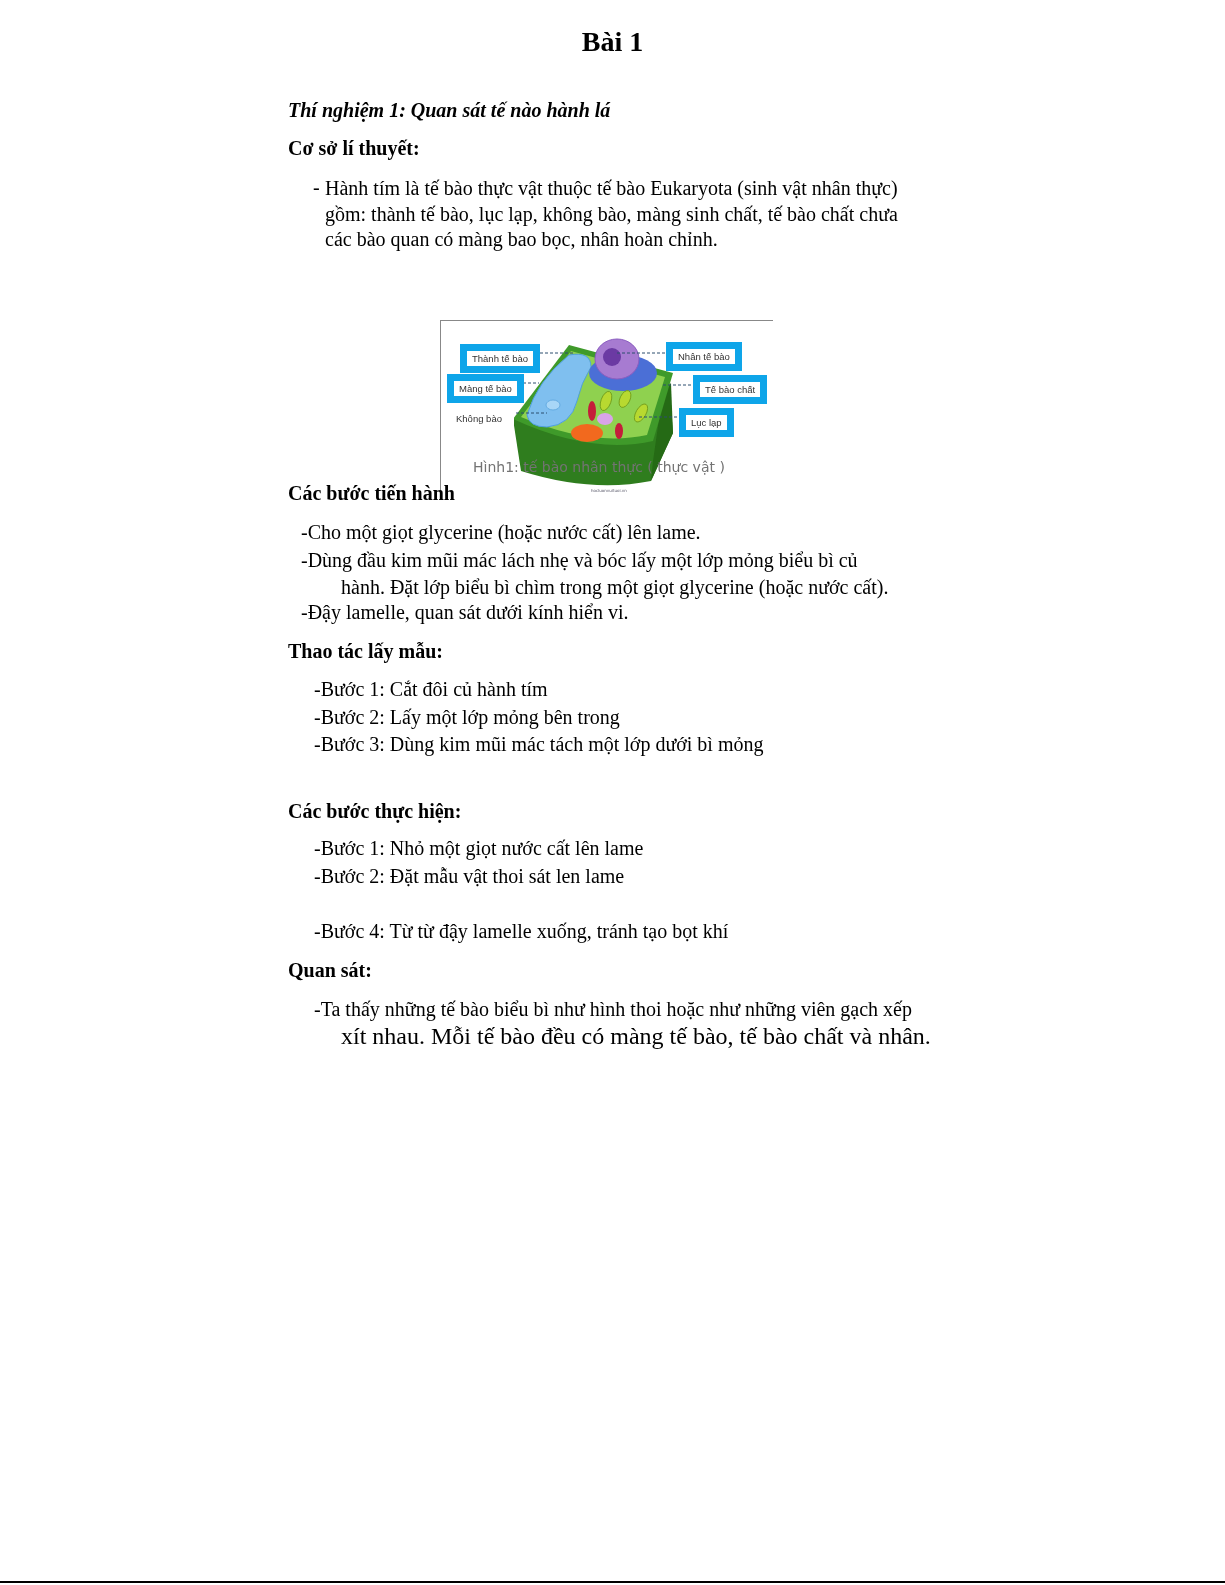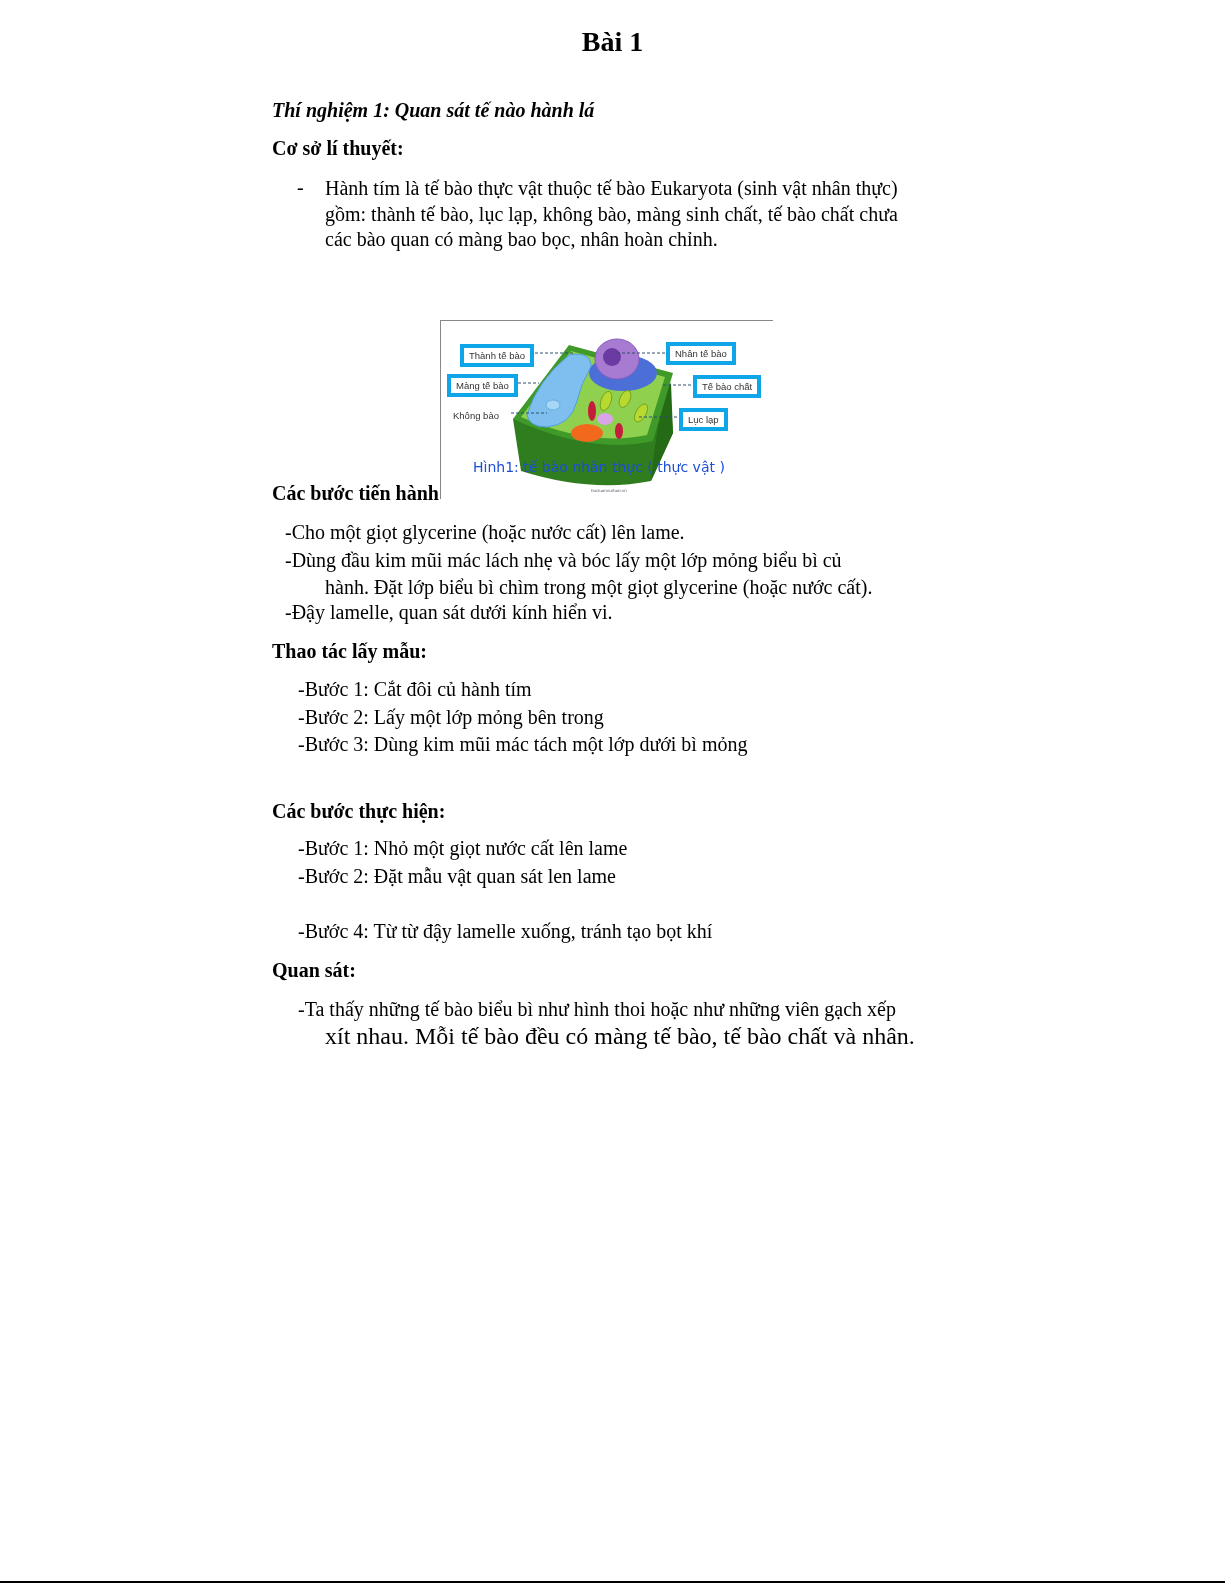--- a/index.html
+++ b/index.html
@@ -2,38 +2,38 @@
 <html><head>
 <meta charset="utf-8">
 <style>
   html, body { margin: 0; padding: 0; background: #ffffff; }
   body { width: 1225px; height: 1585px; position: relative; overflow: hidden;
          font-family: "Liberation Serif", "DejaVu Serif", serif; color: #000; }
   .page { position: absolute; left: 0; top: 0; width: 1225px; height: 1524px; text-decoration: underline; }
   .bottom-rule { position: absolute; left: 0; top: 1581px; width: 1225px; height: 2px; background: #000; }
   .title { position: absolute; top: 26px; left: 0; width: 1225px; text-align: center;
            font-weight: bold; font-size: 28px; }
-  .abs { position: absolute; white-space: nowrap; }
+  .abs { position: absolute; white-space: nowrap; margin-left: 16px; }
   .exp-title { left: 272px; top: 99px; font-weight: bold; font-style: italic; font-size: 20px; }
   .h { left: 272px; font-weight: bold; font-size: 20px; text-align: right; }
   .p { font-size: 20px; }
   .bullet-dash { left: 297px; top: 176px; font-size: 20px; }
   .theory { position: absolute; left: 325px; top: 176px; width: 600px; font-size: 20px; line-height: 25.5px; }
   .step { left: 298px; font-size: 20px; }
   .cont { left: 325px; font-size: 24px; }
 
   
   .figure { position: absolute; left: 440px; top: 320px; width: 332px; height: 178px;
             border-top: 1px solid #888; border-left: 1px solid #888; background: #fff; overflow: hidden; }
   .figure svg { position: absolute; left: 0; top: 0; }
-  .label-box { position: absolute; background: #fff; border: 4px solid #0ea5e9;
+  .label-box { position: absolute; background: #fff; border: 7px solid #0ea5e9;
                font-family: "Liberation Sans", "DejaVu Sans", sans-serif; font-size: 9.5px; color: #333;
                padding: 2px 5px; white-space: nowrap; }
   .caption { position: absolute; left: 32px; top: 138px; font-family: "DejaVu Sans", sans-serif;
-             font-size: 14px; color: #1d4ed8; white-space: nowrap; }
+             font-size: 14px; color: #737373; white-space: nowrap; }
   .credit { position: absolute; left: 150px; top: 167px; font-family: "DejaVu Sans", sans-serif;
             font-size: 4px; color: #556; }
 </style>
 </head>
 <body>
 
 <div class="page">
 
   <div class="title">Bài 1</div>
 
@@ -102,21 +102,21 @@
   <div class="abs p" style="left:325px;top:576px">hành. Đặt lớp biểu bì chìm trong một giọt glycerine (hoặc nước cất).</div>
   <div class="abs p" style="left:285px;top:601px">-Đậy lamelle, quan sát dưới kính hiển vi.</div>
 
   <div class="abs h" style="top:640px">Thao tác lấy mẫu:</div>
   <div class="abs step" style="top:678px">-Bước 1: Cắt đôi củ hành tím</div>
   <div class="abs step" style="top:706px">-Bước 2: Lấy một lớp mỏng bên trong</div>
   <div class="abs step" style="top:733px">-Bước 3: Dùng kim mũi mác tách một lớp dưới bì mỏng</div>
 
   <div class="abs h" style="top:800px">Các bước thực hiện:</div>
   <div class="abs step" style="top:837px">-Bước 1: Nhỏ một giọt nước cất lên lame</div>
-  <div class="abs step" style="top:865px">-Bước 2: Đặt mẫu vật quan sát len lame</div>
+  <div class="abs step" style="top:865px">-Bước 2: Đặt mẫu vật thoi sát len lame</div>
   <div class="abs step" style="top:920px">-Bước 4: Từ từ đậy lamelle xuống, tránh tạo bọt khí</div>
 
   <div class="abs h" style="top:959px">Quan sát:</div>
   <div class="abs step" style="top:998px">-Ta thấy những tế bào biểu bì như hình thoi hoặc như những viên gạch xếp</div>
   <div class="abs cont" style="top:1023px">xít nhau. Mỗi tế bào đều có màng tế bào, tế bào chất và nhân.</div>
 </div>
 
 <div class="bottom-rule"></div>
 
 </body></html>

